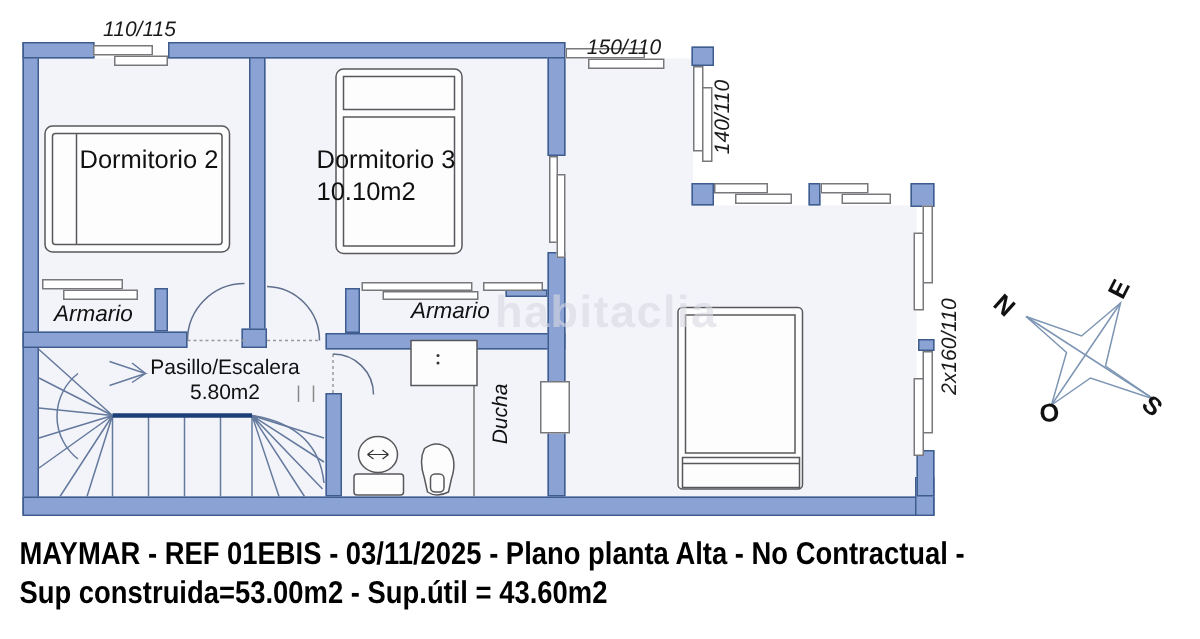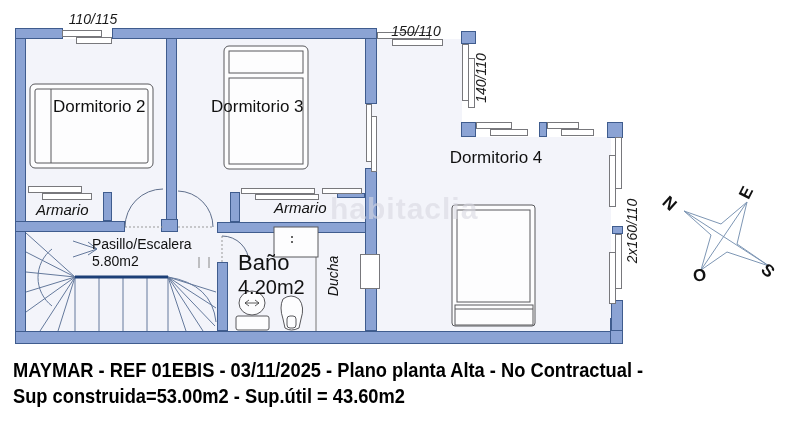--- a/index.html
+++ b/index.html
@@ -141,31 +141,27 @@
   <div class="dim" style="left:62px;top:11px;width:62px">110/115</div>
   <div class="dim" style="left:385px;top:23px;width:62px">150/110</div>
   <div class="dim" style="left:450px;top:70px;width:62px;transform:rotate(-90deg)">140/110</div>
   <div class="dim" style="left:590px;top:223px;width:84px;transform:rotate(-90deg)">2x160/110</div>
 
   <div class="room-label" style="left:53px;top:96px">
     <span>Dormitorio 2</span>
   </div>
   <div class="room-label" style="left:211px;top:96px">
     <span>Dormitorio 3</span>
+    <span class="area">10.10m2</span>
   </div>
   <div class="room-label" style="left:443px;top:147px;width:106px;text-align:center">
-    <span>Dormitorio 4</span>
   </div>
-  <div class="room-label" style="left:92px;top:236px;width:116px;text-align:left;font-size:14px;line-height:17px">
+  <div class="room-label" style="left:92px;top:236px;width:116px;text-align:center;font-size:14px;line-height:17px">
     <span>Pasillo/Escalera</span>
     <span class="area">5.80m2</span>
-  </div>
-  <div class="room-label" style="left:238px;top:250px;font-size:22px;line-height:25px">
-    <span>Baño</span>
-    <span class="area" style="font-size:20px">4.20m2</span>
   </div>
   <div class="small-label" style="left:303px;top:268px;width:60px;text-align:center;transform:rotate(-90deg);font-size:14px">Ducha</div>
   <div class="small-label" style="left:36px;top:201px">Armario</div>
   <div class="small-label" style="left:274px;top:199px">Armario</div>
 
   <div class="compass-letter" style="left:663px;top:194px;transform:rotate(42deg)">N</div>
   <div class="compass-letter" style="left:741px;top:183px;transform:rotate(-63deg)">E</div>
   <div class="compass-letter" style="left:693px;top:266px;transform:rotate(-5deg)">O</div>
   <div class="compass-letter" style="left:762px;top:261px;transform:rotate(42deg)">S</div>
 

